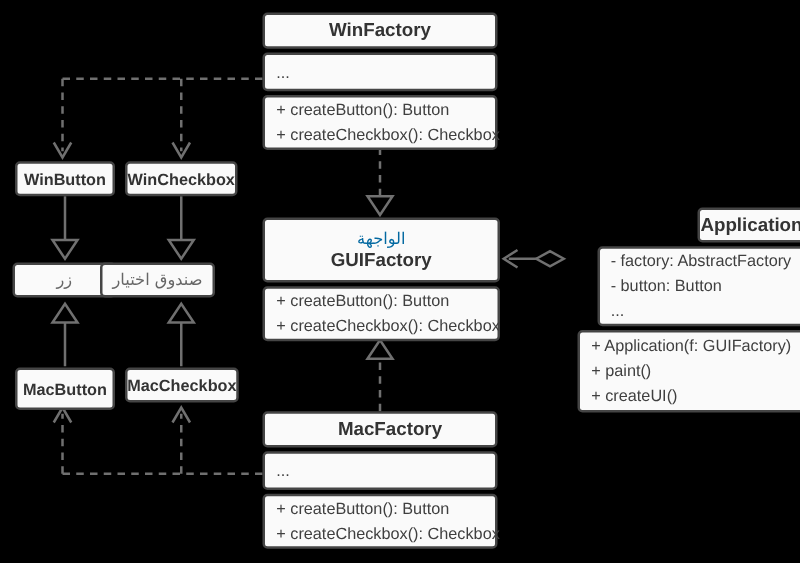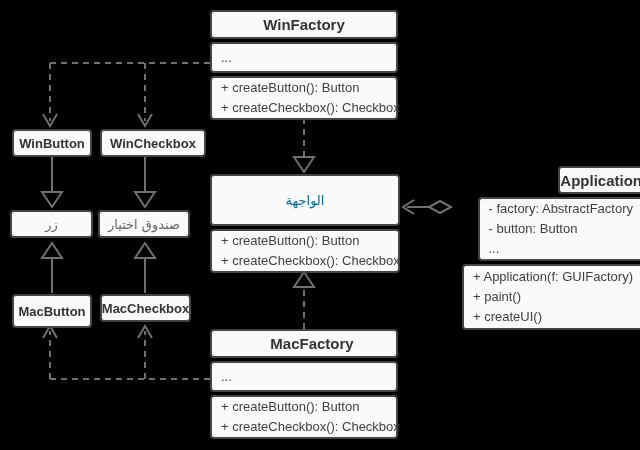--- a/index.html
+++ b/index.html
@@ -84,20 +84,21 @@
   </div>
   <div class="cmp members" style="height:44px;">
     <span class="member">+ createButton(): Button</span>
     <span class="member">+ createCheckbox(): Checkbox</span>
   </div>
 </div>
 
 <div class="cls" style="left:210px; top:174px; width:190px;">
   <div class="cmp head" style="height:52px;">
     <span class="subtitle-ar" dir="rtl">الواجهة</span>
+    <span>GUIFactory</span>
   </div>
   <div class="cmp members" style="height:44px;">
     <span class="member">+ createButton(): Button</span>
     <span class="member">+ createCheckbox(): Checkbox</span>
   </div>
 </div>
 
 <div class="cls" style="left:210px; top:329px; width:188px;">
   <div class="cmp head" style="height:29px;padding-left:16px;">MacFactory</div>
   <div class="cmp members" style="height:31px;">
@@ -120,29 +121,29 @@
     <span class="member">+ Application(f: GUIFactory)</span>
     <span class="member">+ paint()</span>
     <span class="member">+ createUI()</span>
   </div>
 </div>
 
 <div class="cls mini" style="left:12px; top:129px; width:80px;justify-content:center;">
   <div class="cmp head" style="height:28px;">WinButton</div>
 </div>
 
-<div class="cls mini" style="left:100px; top:129px; width:106px;">
+<div class="cls mini" style="left:100px; top:129px; width:90px;">
   <div class="cmp head" style="height:28px;">WinCheckbox</div>
 </div>
 
 <div class="cls mini" style="left:10px; top:210px; width:83px;">
   <div class="cmp head ar" dir="rtl" style="height:28px;">زر</div>
 </div>
 
-<div class="cls mini" style="left:98px; top:210px; width:92px;">
+<div class="cls mini" style="left:80px; top:210px; width:92px;">
   <div class="cmp head ar" dir="rtl" style="height:28px;">صندوق اختيار</div>
 </div>
 
 <div class="cls mini" style="left:12px; top:294px; width:80px;">
   <div class="cmp head" style="height:34px;">MacButton</div>
 </div>
 
 <div class="cls mini" style="left:100px; top:294px; width:91px;">
   <div class="cmp head" style="height:28px;">MacCheckbox</div>
 </div>

